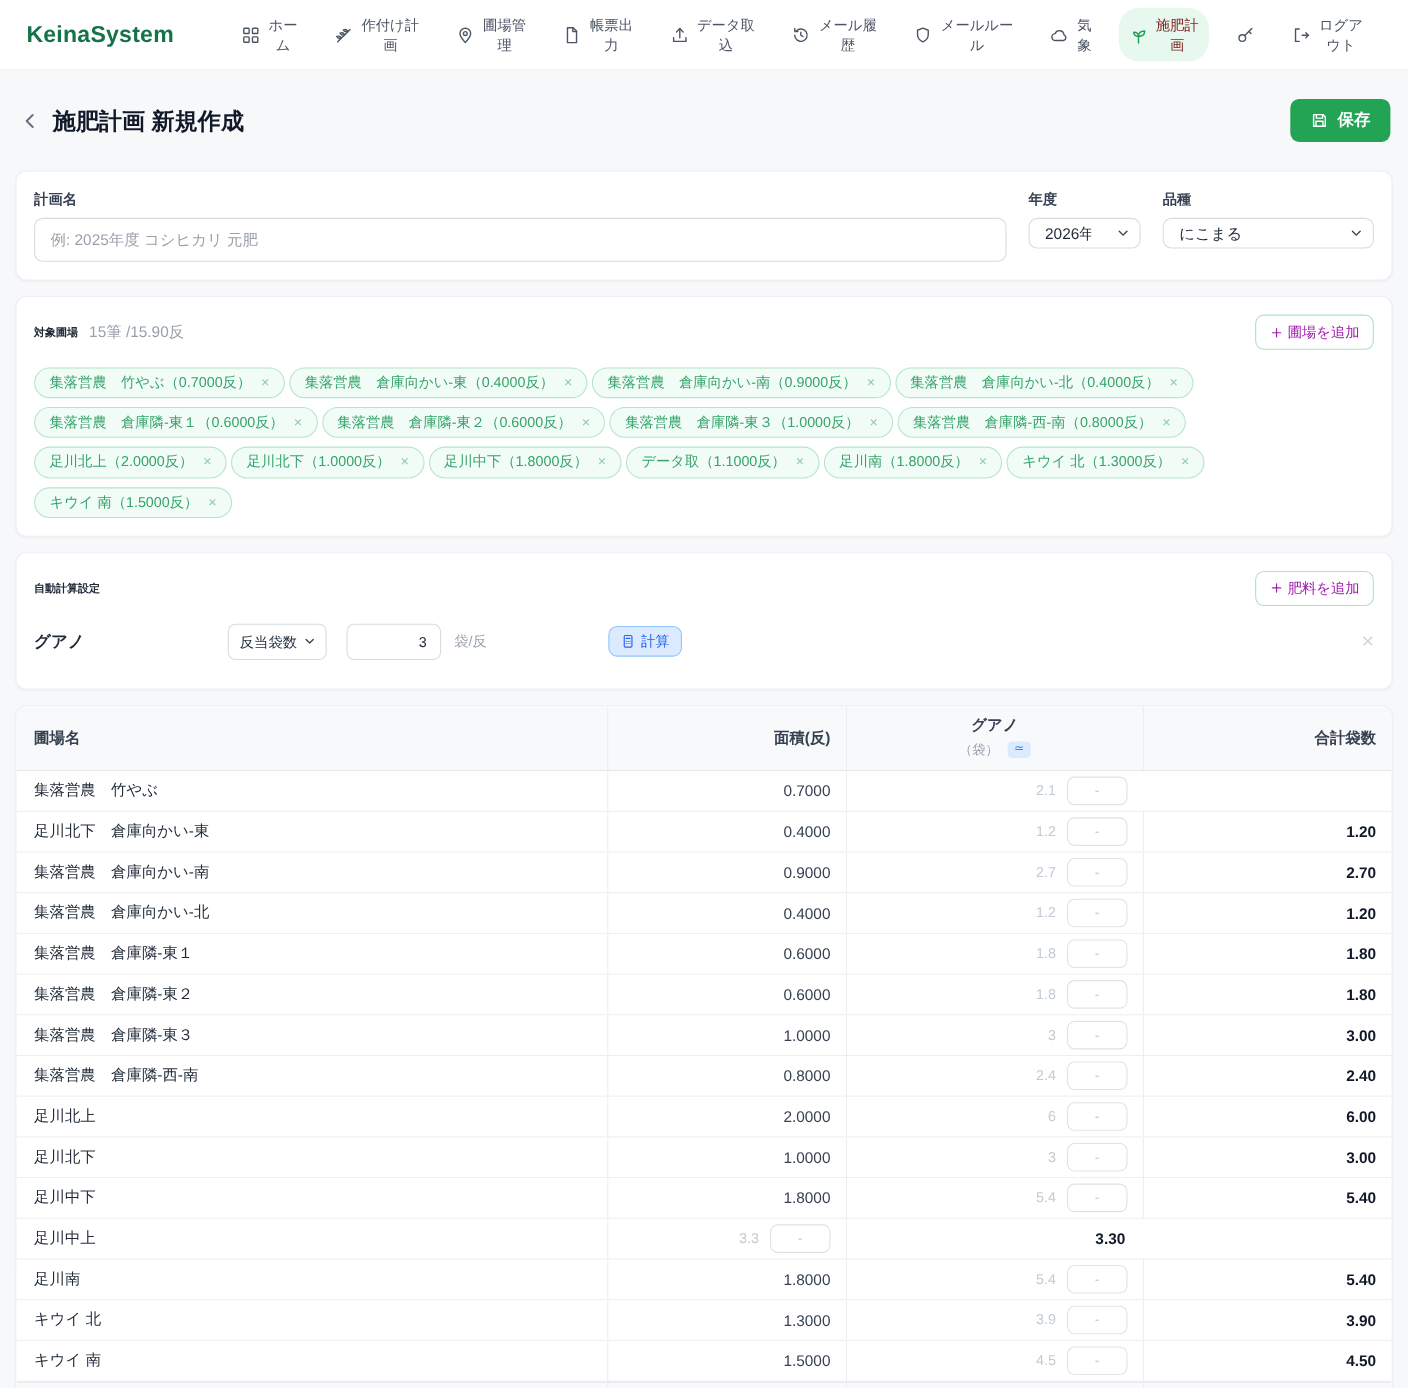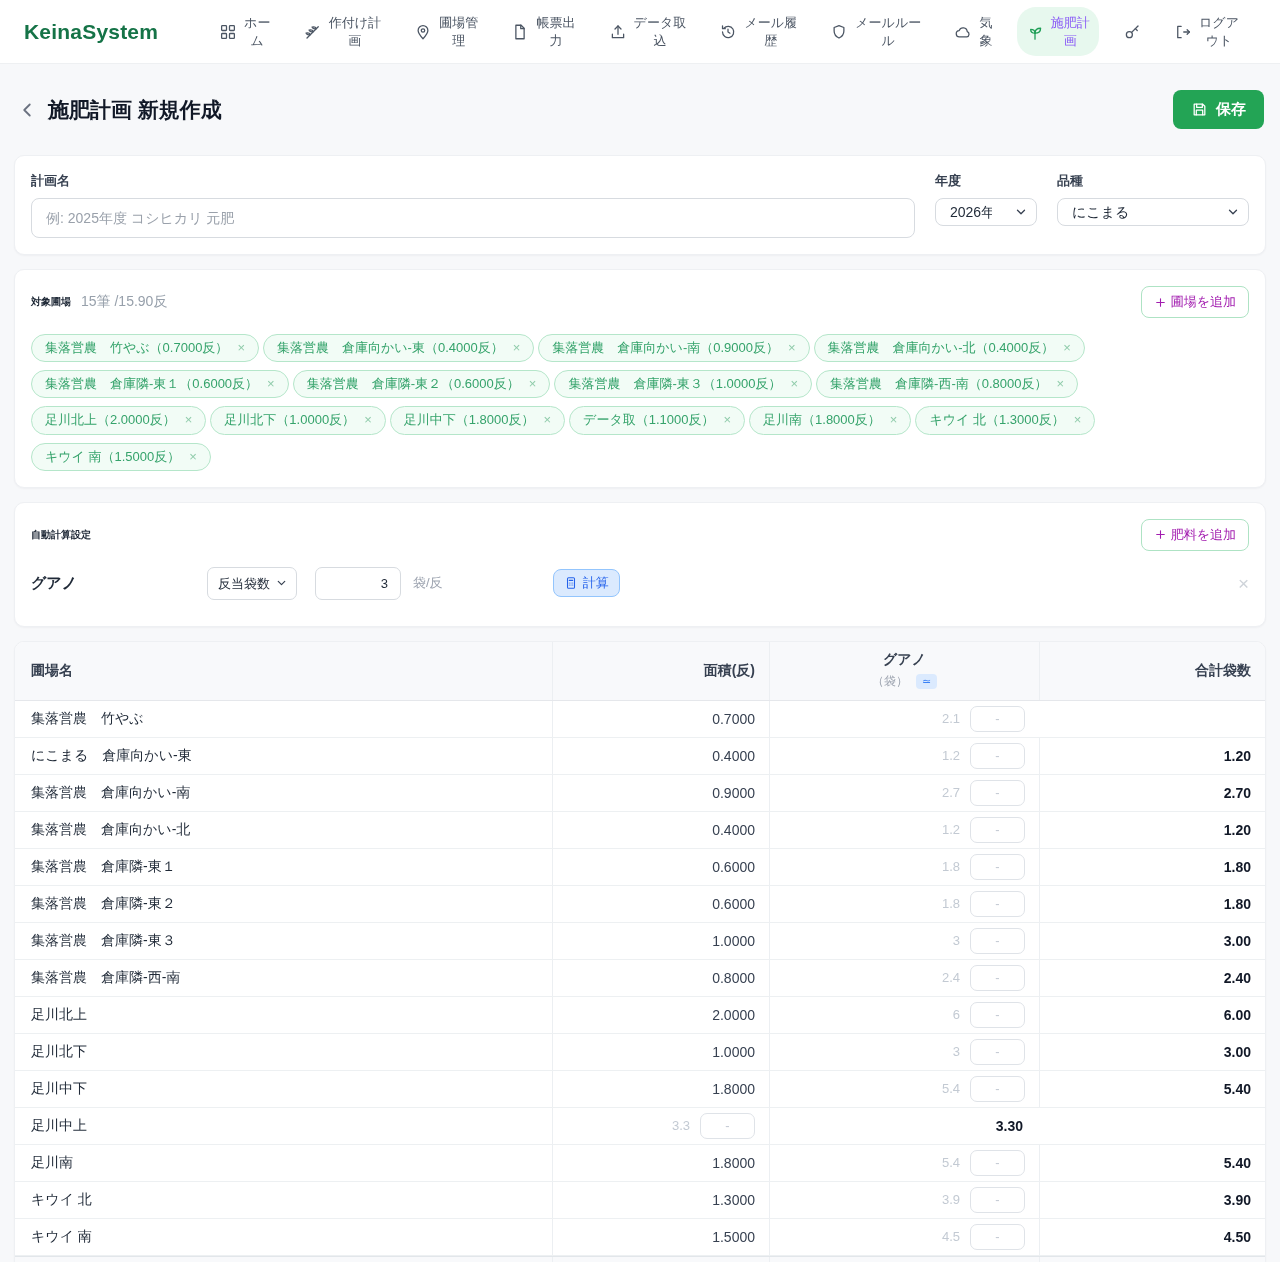--- a/index.html
+++ b/index.html
@@ -19,21 +19,21 @@
     height: 64px; background: #ffffff; border-bottom: 1px solid #eef0f2;
     display: flex; align-items: center; padding: 0 24px;
   }
   .logo { font-size: 21px; font-weight: 700; color: #157347; letter-spacing: .2px; }
   .nav-items { flex: 1; display: flex; align-items: center; justify-content: space-between; margin-left: 52px; padding-right: 8px; }
   .nav-item {
     display: flex; align-items: center; gap: 7px; color: #4b5563; font-size: 13px;
     padding: 7px 9px; border-radius: 8px; cursor: pointer;
   }
   .nav-item .nav-label { white-space: pre-line; text-align: center; line-height: 1.35; }
-  .nav-item.active { background: #e7f8ee; color: #8b5cf6; border-radius: 19px; }
+  .nav-item.active { background: #e7f8ee; color: #7f1d1d; border-radius: 19px; }
   .nav-icon { color: #4b5563; }
   .nav-item.active .nav-icon { color: #1d9e55; }
 
   
   .page { padding: 0 14px 40px; }
   .page-header { display: flex; align-items: center; margin: 26px 2px 26px; }
   .back-btn { color: #6b7280; cursor: pointer; margin-right: 10px; display:flex; align-items:center; }
   .page-title { font-size: 21px; font-weight: 700; color: #111827; }
   .save-btn {
     margin-left: auto; background: #23a455; color: #fff; border: none; border-radius: 8px;
@@ -445,21 +445,21 @@
     <div>
         <div class="trow">
           <div class="cell c-name">集落営農　竹やぶ</div>
           <div class="cell c-area c2">0.7000</div>
           <div class="cell c-guano c2">
             <span class="auto-val">2.1</span>
             <input class="guano-input" type="text" placeholder="-" style="">
           </div>
         </div>
         <div class="trow">
-          <div class="cell c-name">にこまる　倉庫向かい-東</div>
+          <div class="cell c-name">足川北下　倉庫向かい-東</div>
           <div class="cell c-area c2">0.4000</div>
           <div class="cell c-guano c2">
             <span class="auto-val">1.2</span>
             <input class="guano-input" type="text" placeholder="-" style="">
           </div>
           <div class="cell c-total c2">1.20</div>
         </div>
         <div class="trow">
           <div class="cell c-name">集落営農　倉庫向かい-南</div>
           <div class="cell c-area c2">0.9000</div>

